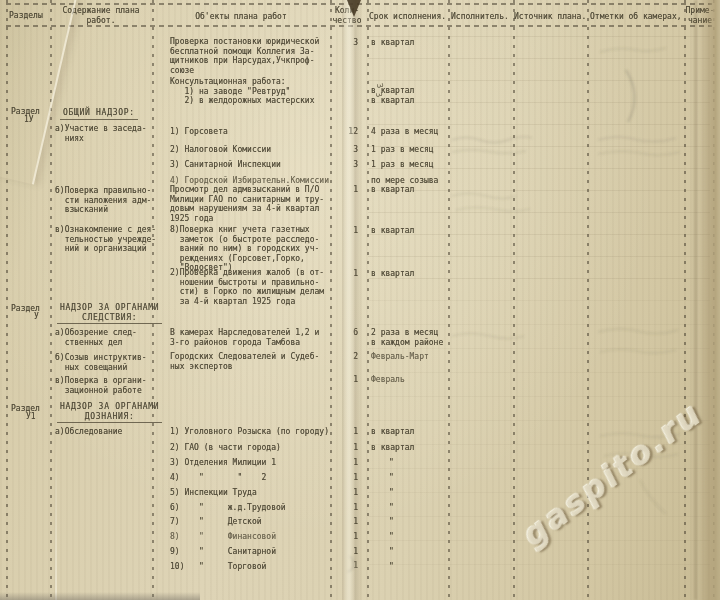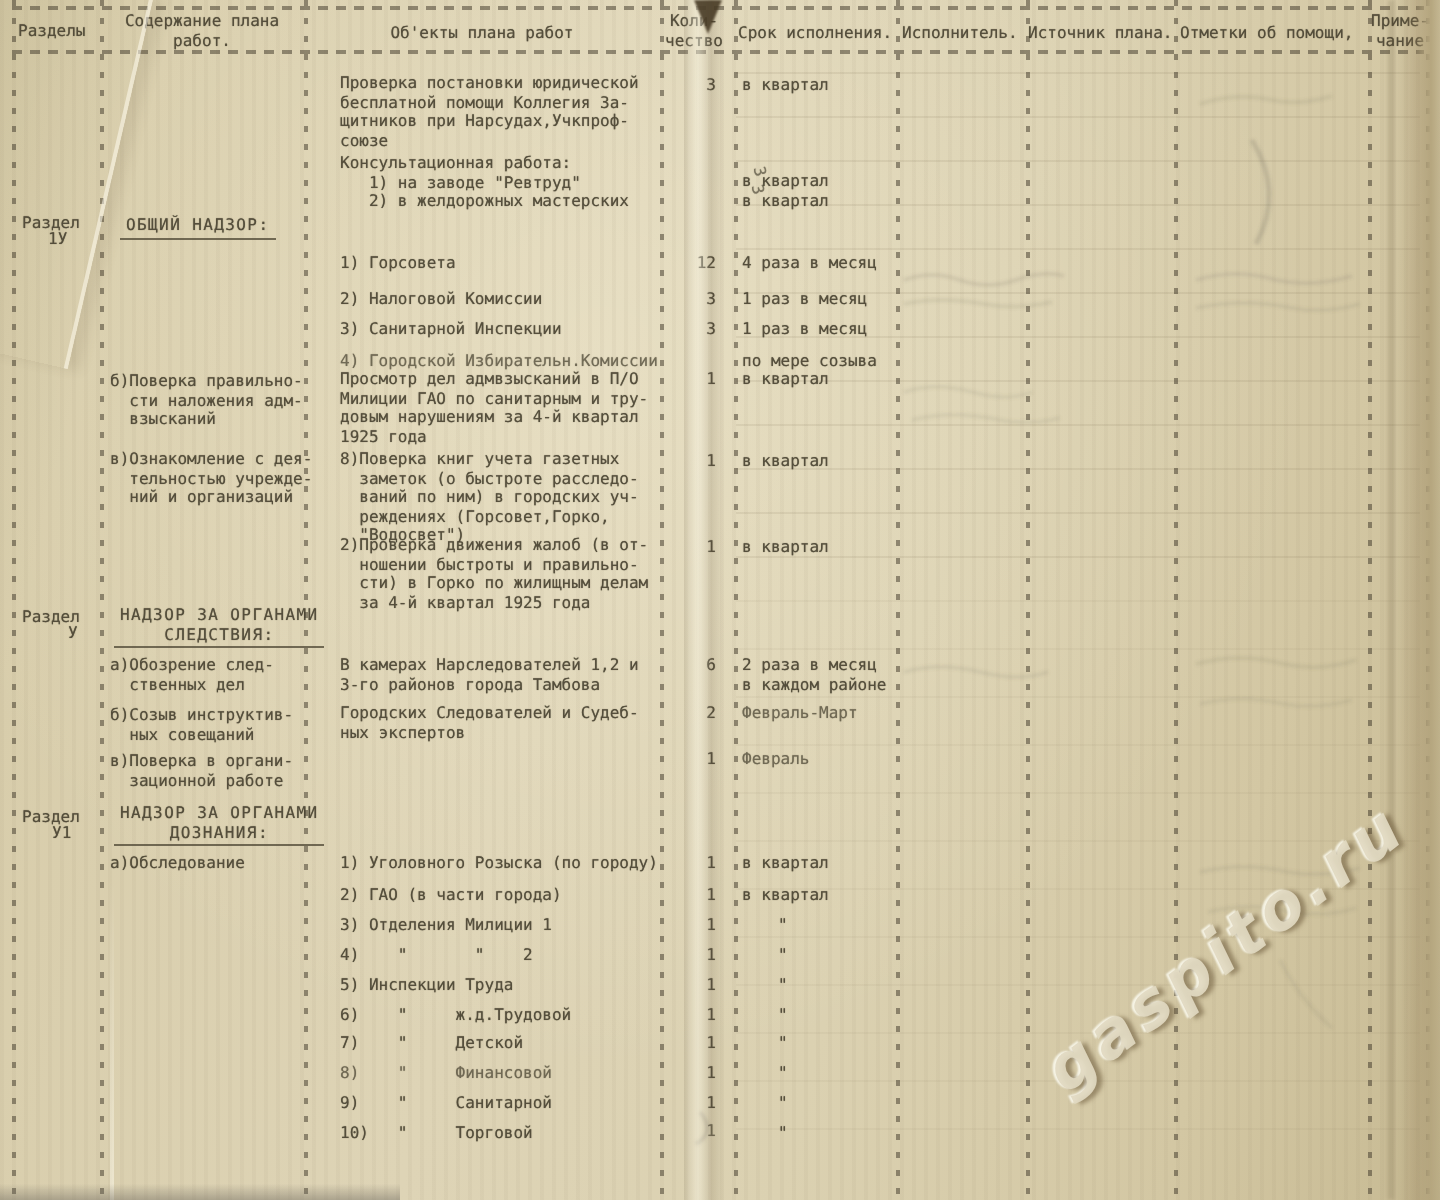--- a/index.html
+++ b/index.html
@@ -99,21 +99,21 @@
 
   <div class="t" style="left:9px;top:11px">Разделы</div>
   <div class="t ctr" style="left:50px;top:6px;width:102px">Содержание плана
 работ.</div>
   <div class="t ctr" style="left:152px;top:12px;width:178px">Об'екты плана работ</div>
   <div class="t ctr" style="left:327px;top:6px;width:40px">Коли-
 чество</div>
   <div class="t" style="left:369px;top:12px">Срок исполнения.</div>
   <div class="t" style="left:451px;top:12px">Исполнитель.</div>
   <div class="t" style="left:514px;top:12px">Источник плана.</div>
-  <div class="t" style="left:590px;top:12px">Отметки об помощи,</div>
+  <div class="t" style="left:590px;top:12px">Отметки об камерах,</div>
   <div class="t ctr" style="left:684px;top:6px;width:32px">Приме-
 чание</div>
 
   <div class="t" style="left:170px;top:37px">Проверка постановки юридической
 бесплатной помощи Коллегия За-
 щитников при Нарсудах,Учкпроф-
 союзе</div>
   <div class="t qty" style="left:324px;top:38px">3</div>
   <div class="t" style="left:371px;top:38px">в квартал</div>
 
@@ -122,20 +122,22 @@
    2) в желдорожных мастерских</div>
   <div class="t rot" style="left:377px;top:81px">3</div>
   <div class="t rot" style="left:376px;top:90px">3</div>
   <div class="t" style="left:371px;top:86px">в квартал
 в квартал</div>
 
   <div class="t" style="left:11px;top:107px">Раздел</div>
   <div class="t" style="left:24px;top:115px">1У</div>
   <div class="t title" style="left:60px;top:108px">ОБЩИЙ НАДЗОР:</div>
 
+  <div class="t" style="left:55px;top:124px">а)Участие в заседа-
+  ниях</div>
   <div class="t" style="left:170px;top:127px">1) Горсовета</div>
   <div class="t qty" style="left:324px;top:127px">12</div>
   <div class="t" style="left:371px;top:127px">4 раза в месяц</div>
   <div class="t" style="left:170px;top:145px">2) Налоговой Комиссии</div>
   <div class="t qty" style="left:324px;top:145px">3</div>
   <div class="t" style="left:371px;top:145px">1 раз в месяц</div>
   <div class="t" style="left:170px;top:160px">3) Санитарной Инспекции</div>
   <div class="t qty" style="left:324px;top:160px">3</div>
   <div class="t" style="left:371px;top:160px">1 раз в месяц</div>
   <div class="t faded" style="left:170px;top:176px">4) Городской Избирательн.Комиссии</div>

